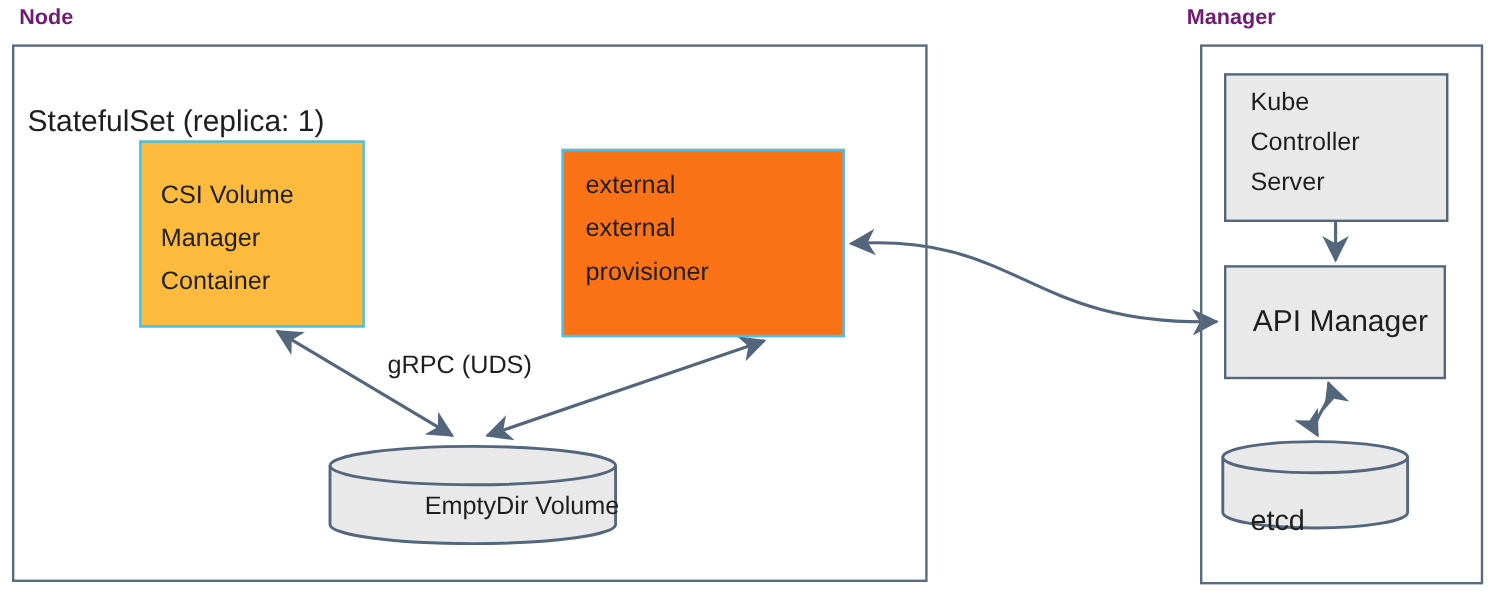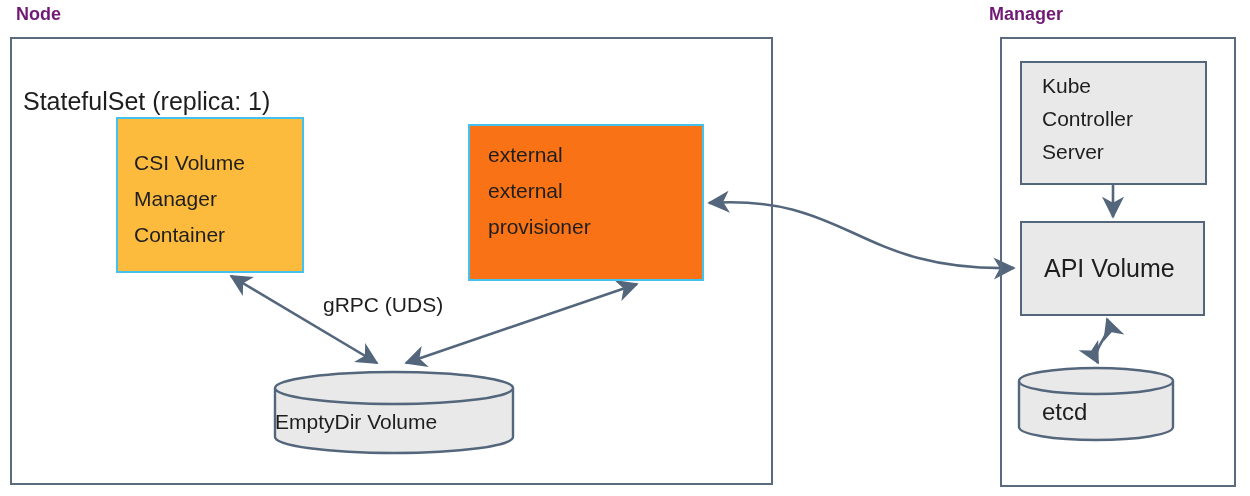--- a/index.html
+++ b/index.html
@@ -17,21 +17,21 @@
     position:absolute;box-sizing:border-box;font-size:21px;line-height:36px;
   }
   .csi{background:#FCBB3D;border:2.5px solid #45C1F0;padding:26px 0 0 16px;}
   .sidecar{background:#f97316;border:2.5px solid #45C1F0;padding:11px 0 0 18px;}
   .gray-box{
     position:absolute;box-sizing:border-box;background:#e9e9e9;border:2px solid#54667C;
   }
   .kcm{padding:6px 0 0 20px;font-size:21px;line-height:33px;}
   .api{font-size:25px;display:flex;align-items:center;padding-left:22px;}
   .grpc-label{font-size:21px;font-weight:400;}
-  .cyl-label{font-size:21px;text-align:left;}
+  .cyl-label{font-size:21px;text-align:center;margin-left:41px;}
   .etcd-label{font-size:24px;}
   svg{position:absolute;left:0;top:0;}
 </style>
 </head>
 <body>
 
 <div id="canvas">
 
   <svg width="1250" height="496" viewBox="0 0 1250 496">
     <defs>
@@ -87,18 +87,18 @@
 
   <div class="outer-box" style="left:1000px;top:37px;width:236px;height:450px;"></div>
 
   <div class="gray-box kcm" style="left:1020px;top:61px;width:187px;height:124px;">
     <div>Kube</div>
     <div>Controller</div>
     <div>Server</div>
   </div>
 
   <div class="gray-box api" style="left:1020px;top:221px;width:185px;height:95px;">
-    <span>API Volume</span>
+    <span>API Manager</span>
   </div>
 
-  <div class="abs etcd-label" style="left:1042px;top:398px;text-align:center;">etcd</div>
+  <div class="abs etcd-label" style="left:1042px;top:421px;text-align:center;">etcd</div>
 
 </div>
 
 </body></html>

